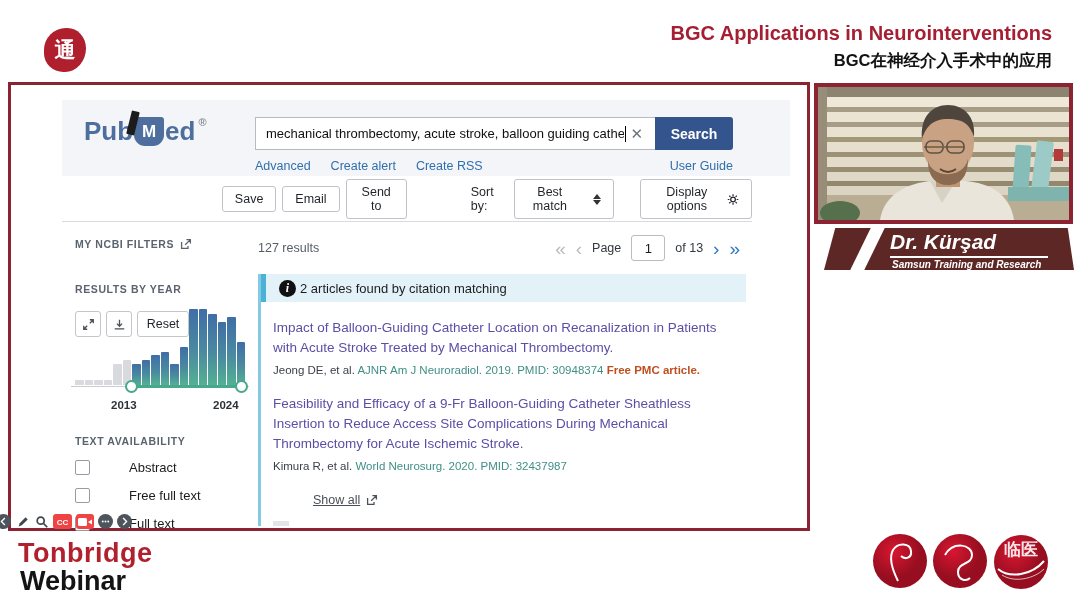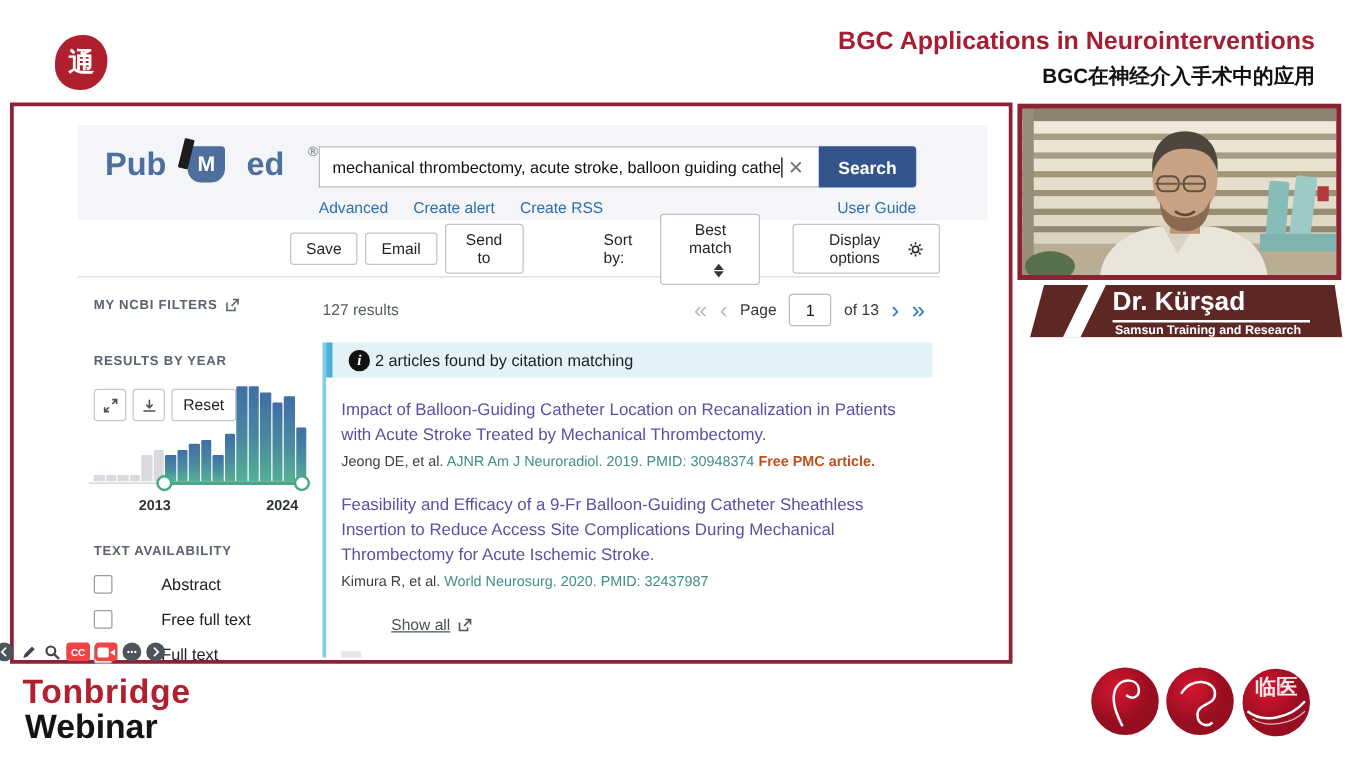--- a/index.html
+++ b/index.html
@@ -20,21 +20,21 @@
   .title-en { font-size:20px; font-weight:bold; color:#a51e31; }
   .title-cn { font-size:16.5px; font-weight:bold; color:#121212; margin-top:5px; }
 
   
   .slide { position:absolute; left:8px; top:82px; width:802px; height:449px;
     border:3px solid #8c2332; background:#fff; }
 
   
   .pm { position:absolute; left:51px; top:15px; width:728px; }
   .pm-head { position:relative; width:728px; height:76px; background:#f3f5f9; }
-  .pm-logo { position:absolute; left:22px; top:16px; font-size:26px; font-weight:bold; color:#4e6f9e; display:flex; align-items:center;gap:16px; }
+  .pm-logo { position:absolute; left:22px; top:16px; font-size:26px; font-weight:bold; color:#4e6f9e; display:flex; align-items:center; }
   .pm-book { position:relative; display:inline-flex; width:30px; height:29px; background:#4e6f9e;
     border-radius:3px 3px 11px 11px; color:#fff; font-size:17px; font-weight:bold;
     align-items:center; justify-content:center; margin:0 1px; }
   .pm-book::before { content:""; position:absolute; left:-5px; top:-6px; width:8px; height:24px;
     background:#1c1c1c; transform:rotate(14deg); border-radius:1px; }
   .pm-reg { font-size:11px; color:#8a8f96; margin-left:3px; align-self:flex-start; }
   .search-zone { position:absolute; left:193px; top:17px; width:478px; }
   .search-row { display:flex; height:33px; }
   .search-box { width:400px; background:#fff; border:1px solid #b7bac0; border-right:none;
     display:flex; align-items:center; padding:0 8px 0 10px; font-size:13px; color:#101010; }
@@ -118,21 +118,21 @@
   .show-all span { text-decoration:underline; cursor:pointer;margin-left:40px; }
   .stub { margin:14px 0 0 12px; width:16px; height:5px; background:#e3e5e8; }
 
   
   .video { position:absolute; left:814px; top:83px; width:259px; height:141px;
     border:4px solid #8c2332; background:#cfc5ae; }
   .video svg { display:block; }
 
   
   .plate { position:absolute; left:824px; top:228px; width:250px; height:42px;
-    background:#5c2725; clip-path:polygon(4.5% 0, 97.5% 0, 100% 100%, 0 100%); }
+    background:#5c2725; clip-path:polygon(4.5% 0, 97.5% 0, 100% 100%, 0 100%);font-style:italic; }
   .plate-stripe { position:absolute; left:36px; top:-2px; width:14px; height:48px;
     background:#fff; transform:skewX(-26deg); }
   .plate-name { position:absolute; left:66px; top:2px; font-size:21px; font-weight:bold; color:#fff; }
   .plate-line { position:absolute; left:66px; top:28px; width:158px; height:2px; background:#fff; }
   .plate-aff { position:absolute; left:68px; top:31px; font-size:10px; font-weight:bold; color:#fff; }
 
   
   .controls { position:absolute; left:-4px; top:514px; display:flex; gap:4px; align-items:center; }
   .cico { width:15px; height:15px; display:flex; align-items:center; justify-content:center; cursor:pointer; }
   .cico.fill { background:#4d545b; border-radius:50%; }
@@ -187,21 +187,21 @@
           </div>
         </div>
       </div>
 
       <div class="pm-toolbar">
         <div class="tb-spacer"></div>
         <button class="btn">Save</button>
         <button class="btn">Email</button>
         <button class="btn">Send to</button>
         <span class="sort-label">Sort by:</span>
-        <button class="btn" style="margin-right:12px;flex-direction:column;">
+        <button class="btn" style="margin-right:12px;">
           <span>Best match</span>
           <span class="updown">
               <i class="up"></i>
               <i class="dn"></i>
             </span>
         </button>
         <button class="btn disp-btn">
           <span>Display options</span>
           <svg width="15" height="15" viewBox="0 0 16 16" fill="none" stroke="#1f2328" stroke-width="1.6">
             <circle cx="8" cy="8" r="3.1"></circle>

